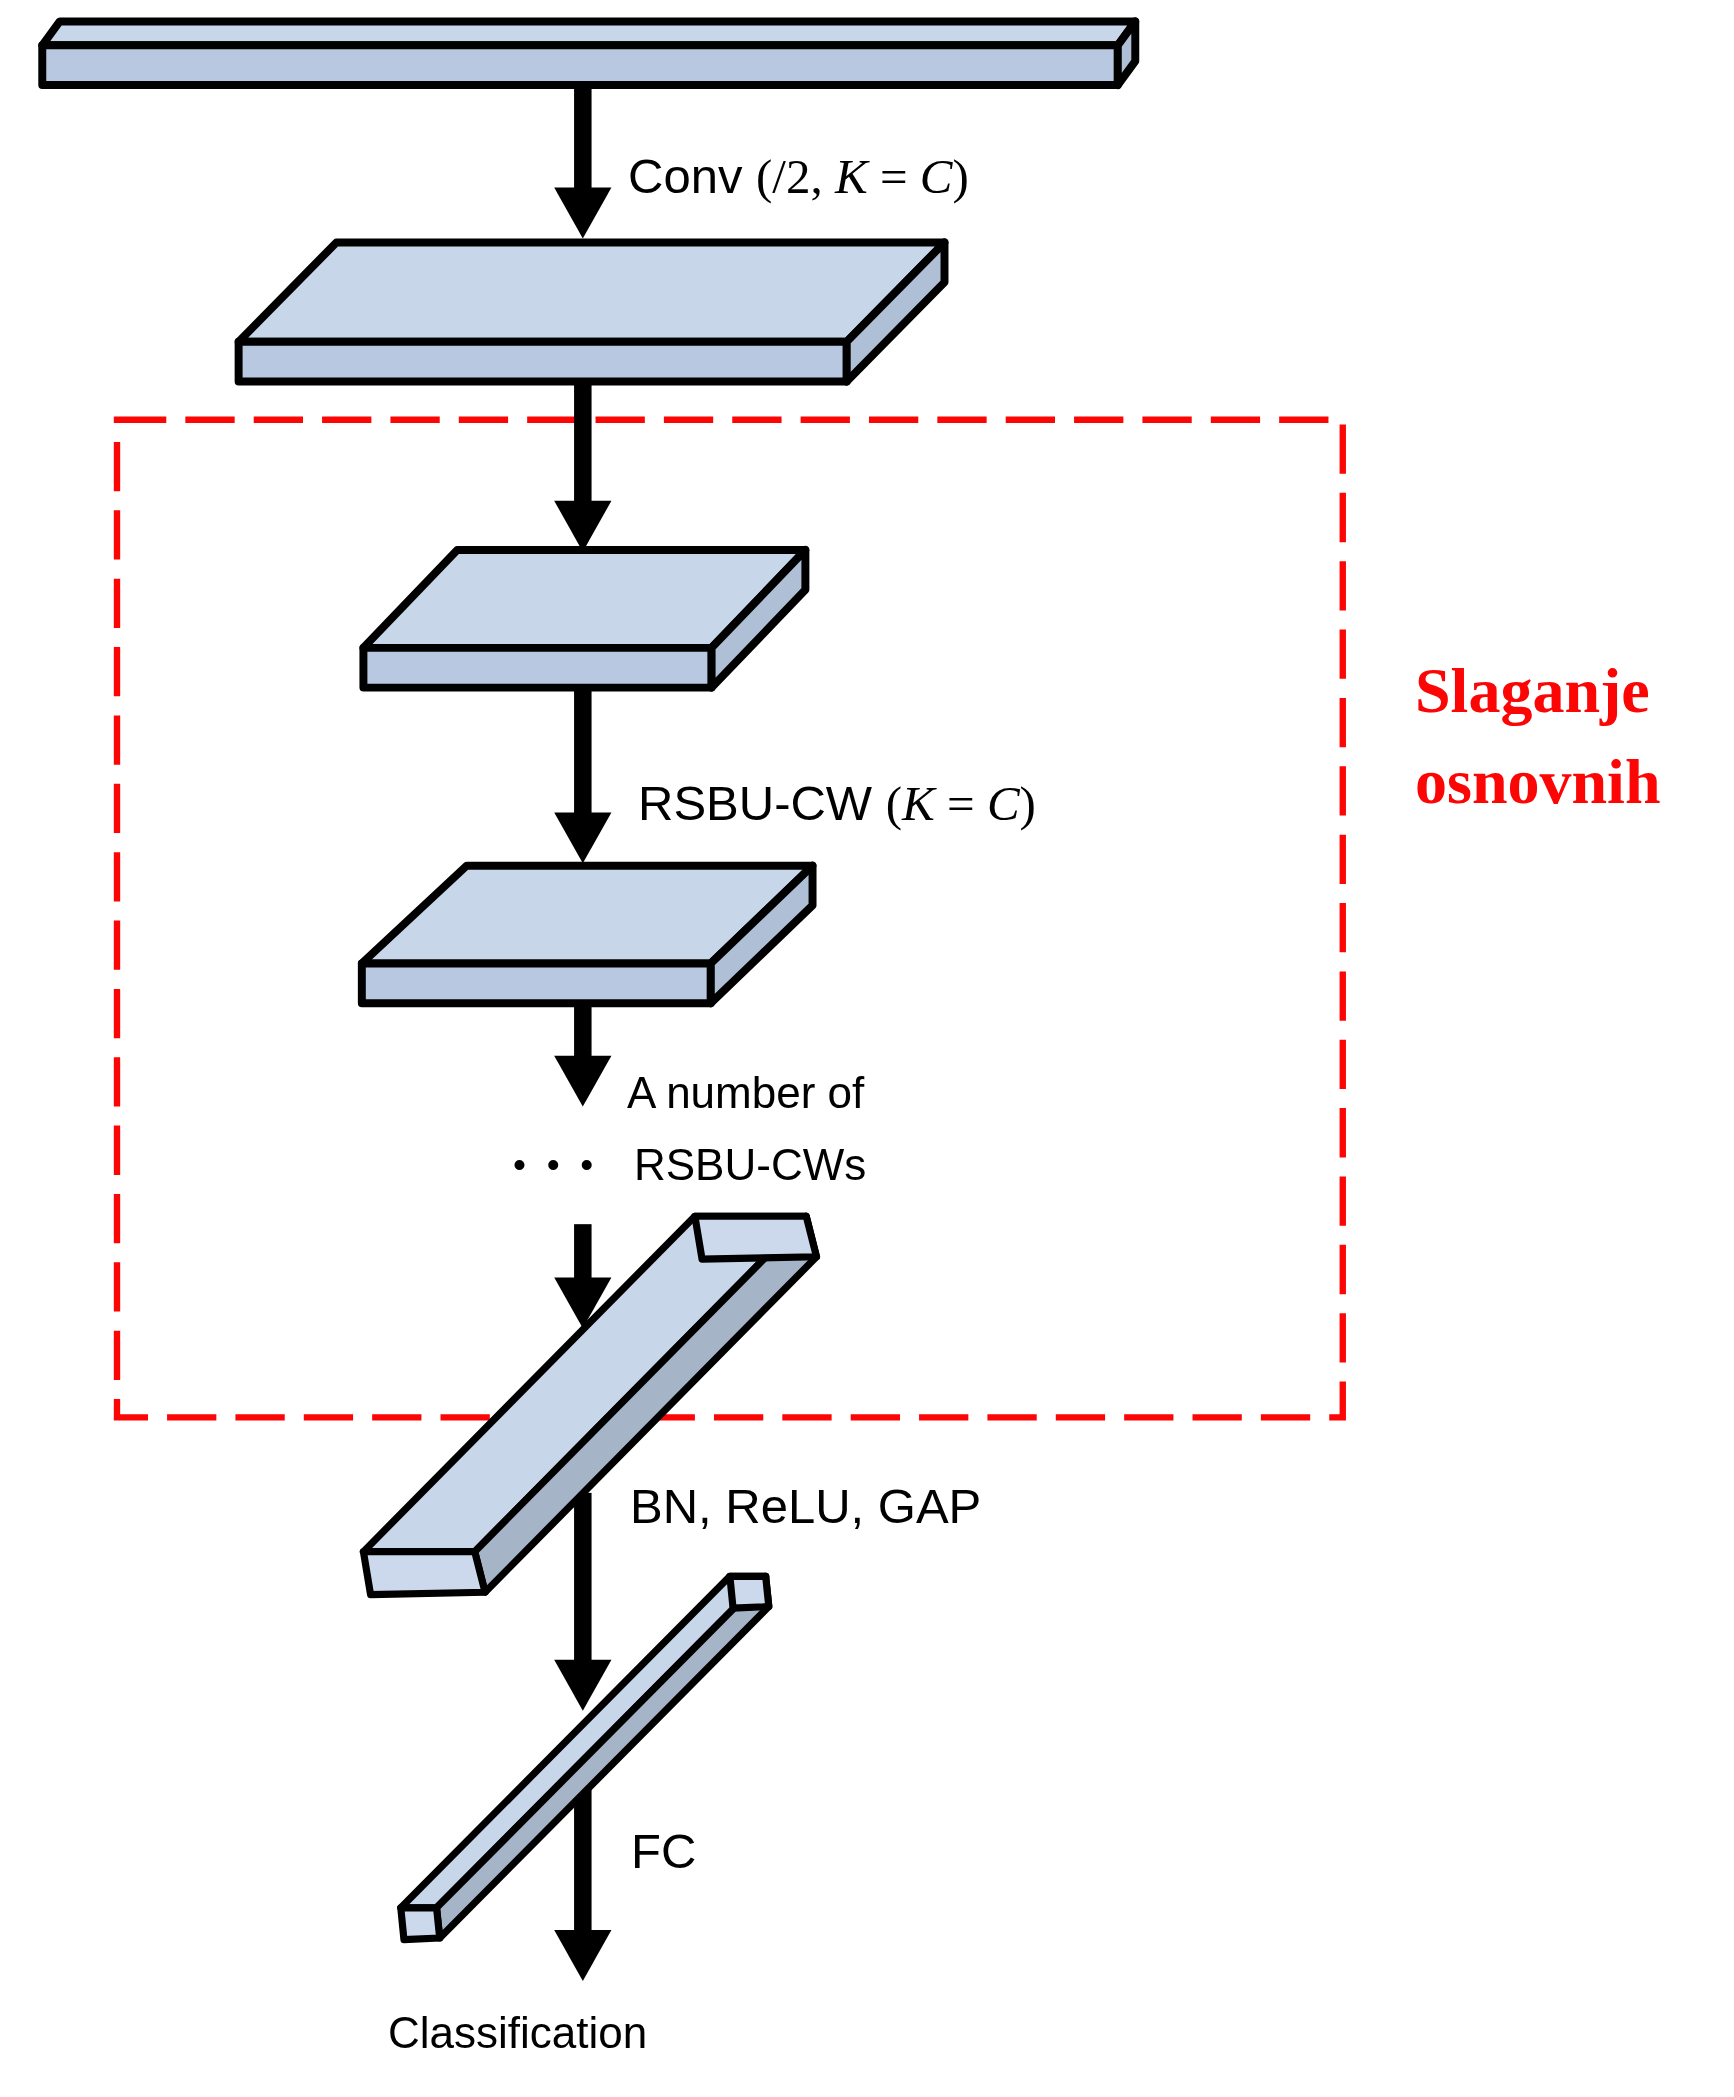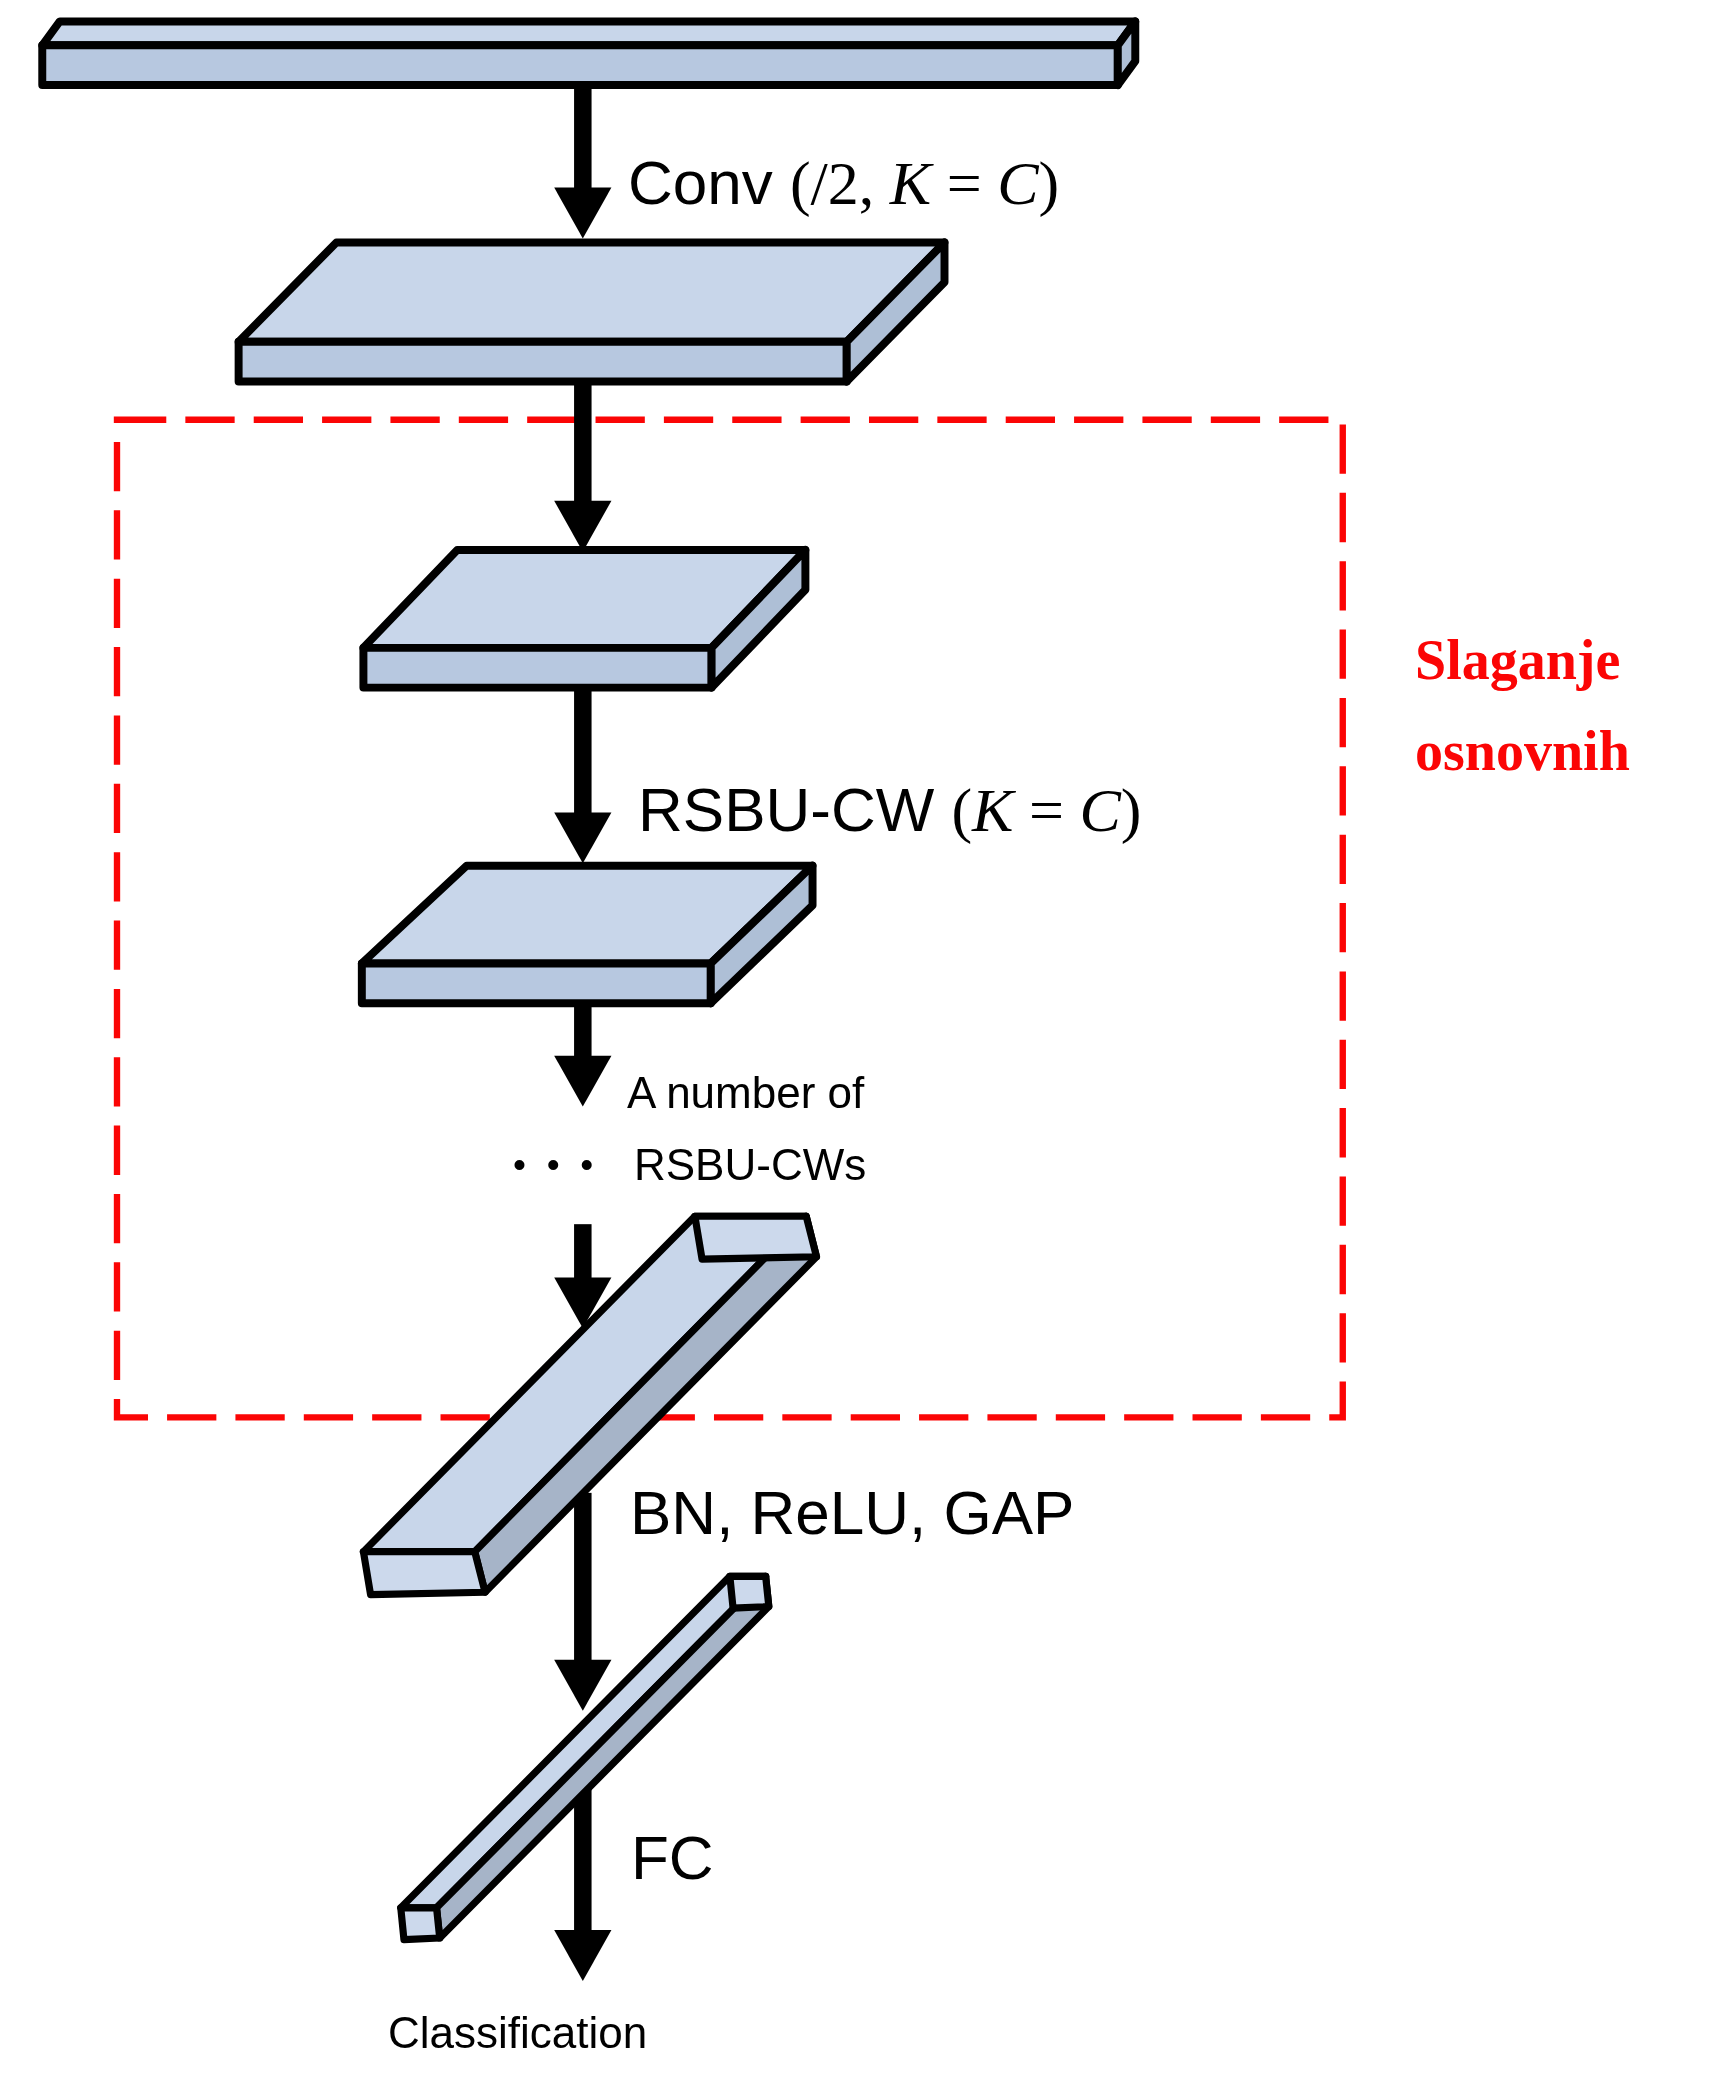--- a/index.html
+++ b/index.html
@@ -12,33 +12,33 @@
   .arrow{fill:var(--line_black,#000);}
   .p{stroke:var(--line_black,#000);stroke-width:10;stroke-linejoin:round;}
   .pb{stroke:var(--line_black,#000);stroke-width:9;stroke-linejoin:round;}
   .ftop{fill:var(--slab_top,#c8d6ea);}
   .ffront{fill:var(--slab_front,#b7c8e0);}
   .fside{fill:var(--slab_side,#aebfd6);}
   .fbarside{fill:var(--bar_side,#a6b4c8);}
   .fcap{fill:var(--bar_cap,#ccd9ec);}
   .lbl{
     position:absolute;white-space:nowrap;
-    font-size:62px;line-height:80px;color:var(--line_black,#000);
+    font-size:49px;line-height:67px;color:var(--line_black,#000);
   }
   .sm{font-size:44px;line-height:64px;}
   .m{font-family:"Liberation Serif",serif;}
   .it{font-style:italic;}
   .dots{
     position:absolute;white-space:nowrap;color:var(--line_black,#000);
     font-size:37px;line-height:64px;letter-spacing:20.7px;
   }
   .note{
-    position:absolute;left:1415px;top:615px;
+    position:absolute;left:1415px;top:645px;
     font-family:"Liberation Serif",serif;font-weight:bold;
-    font-size:56px;line-height:91px;color:var(--accent_red,#f00);
+    font-size:64px;line-height:91px;color:var(--accent_red,#f00);
     white-space:nowrap;
   }
 </style>
 </head>
 <body>
 
 <div class="stage">
 
   <svg class="shapes" width="1734" height="2097" viewBox="0 0 2181 2638">
 

